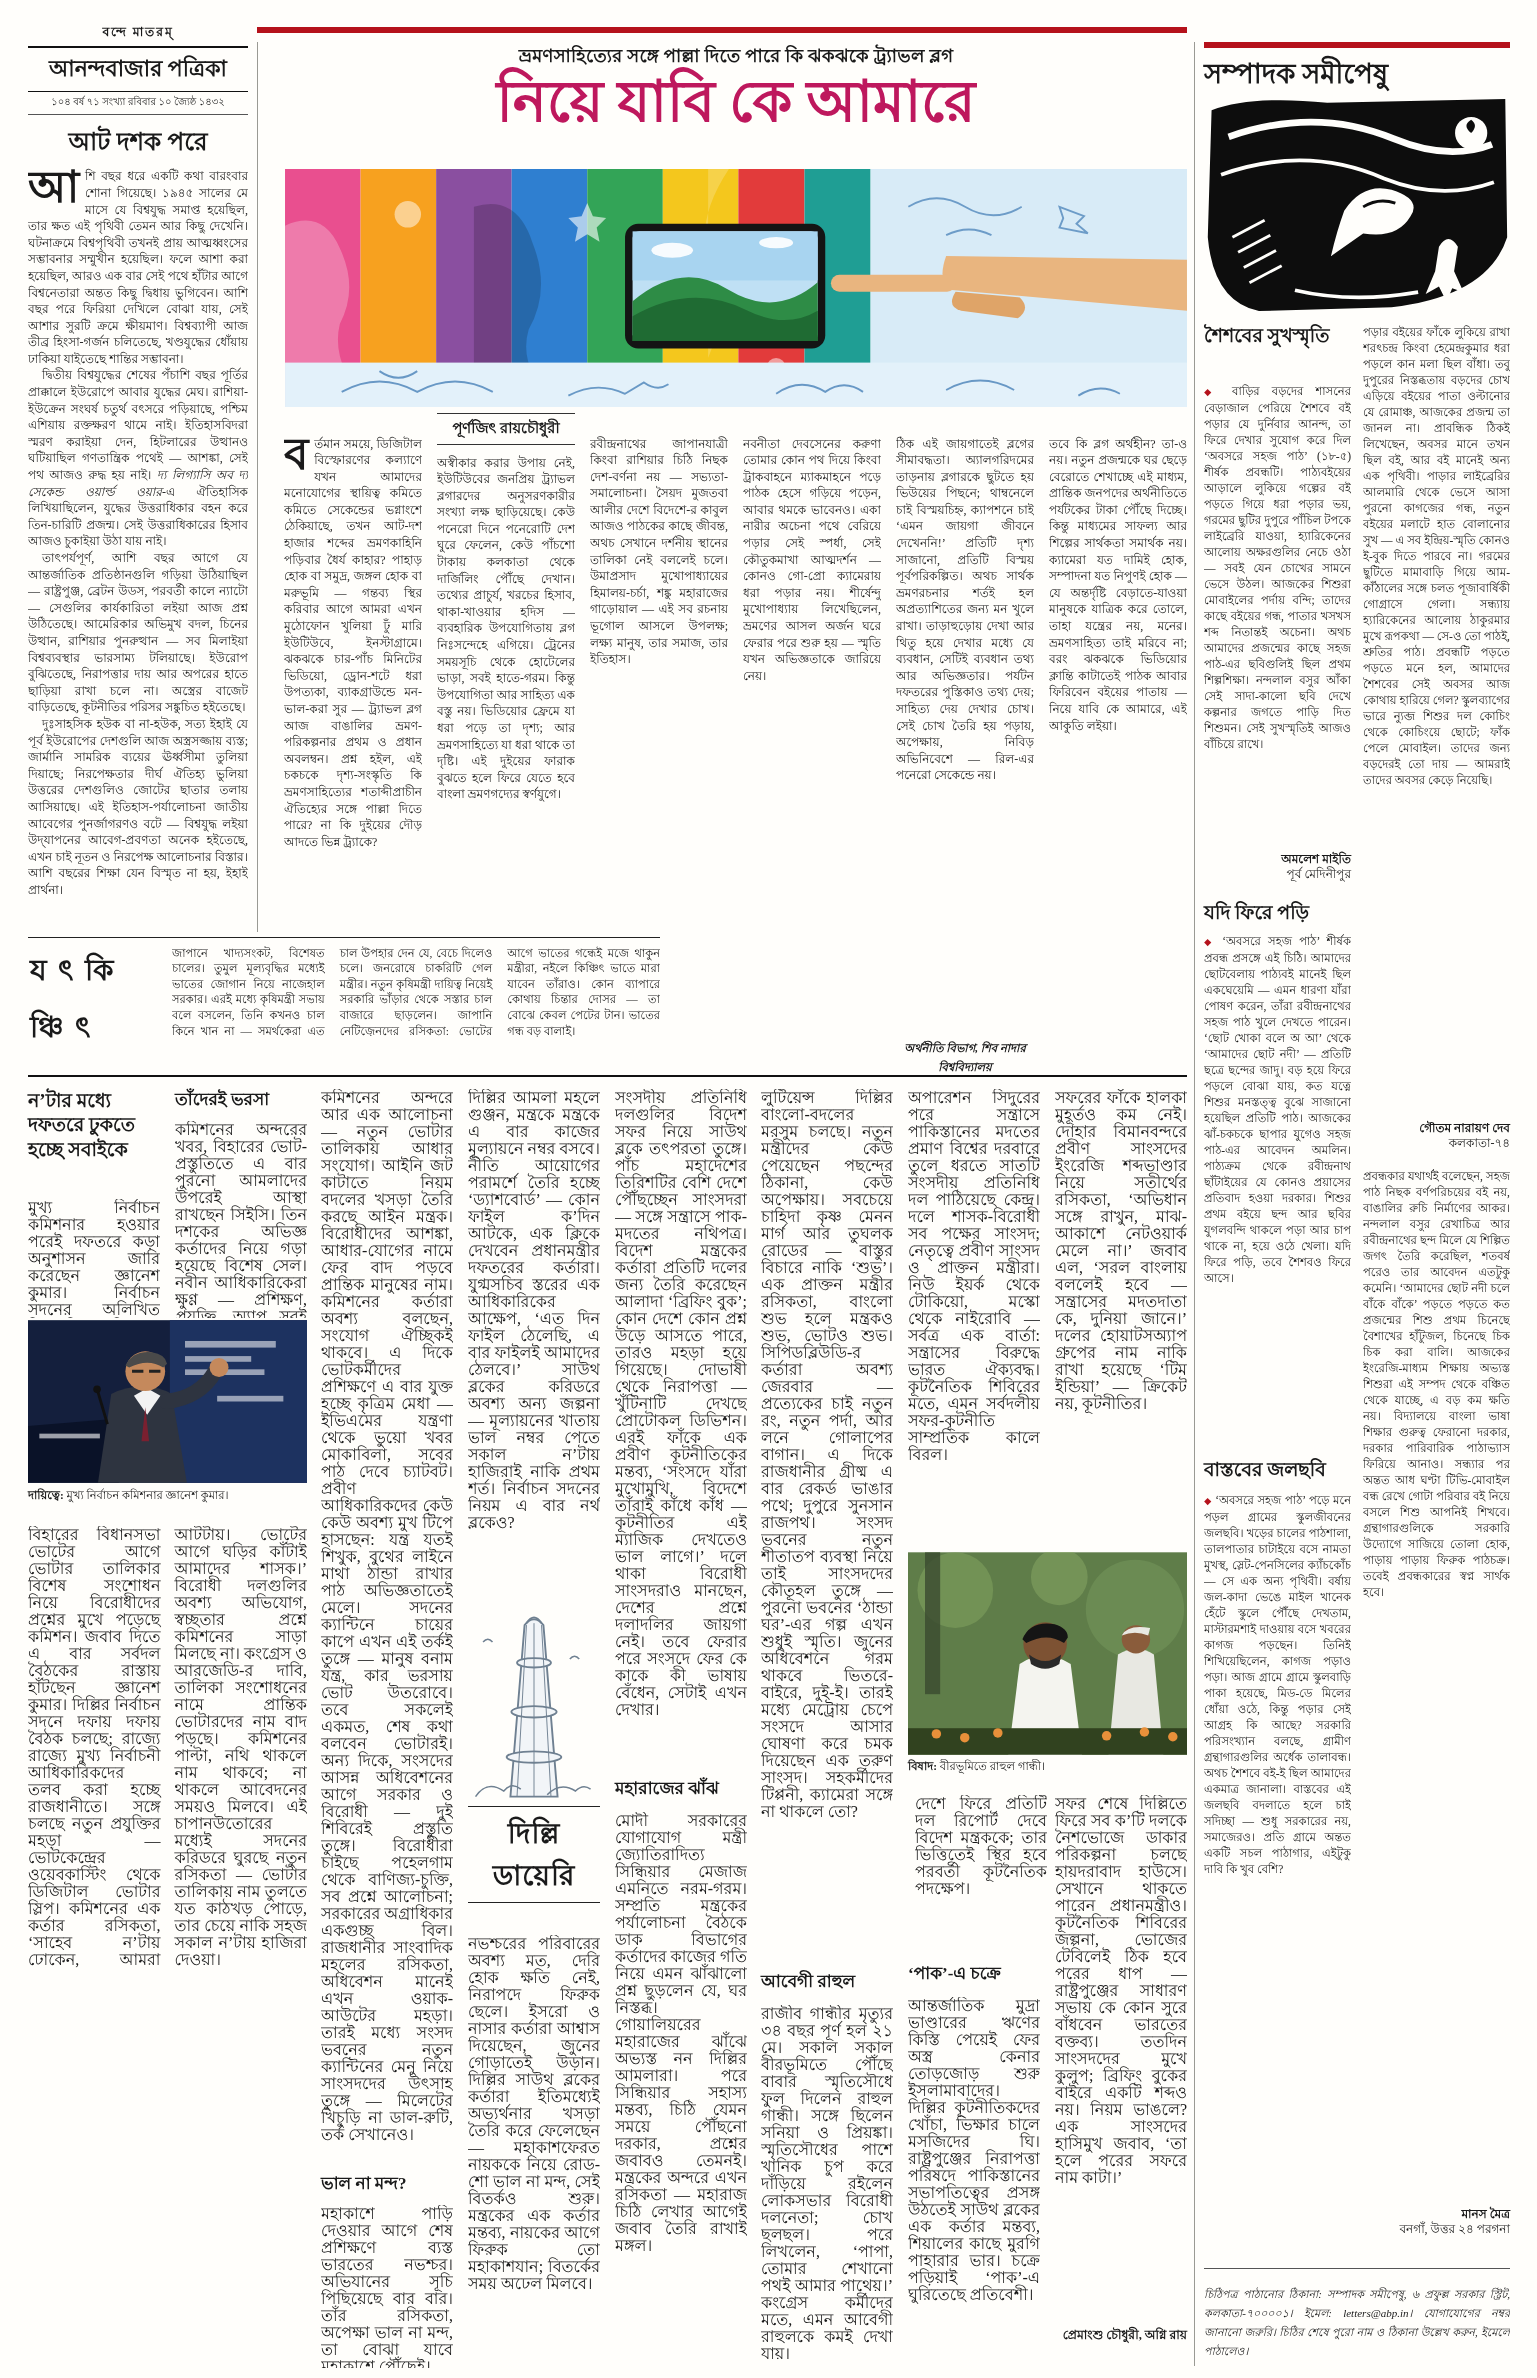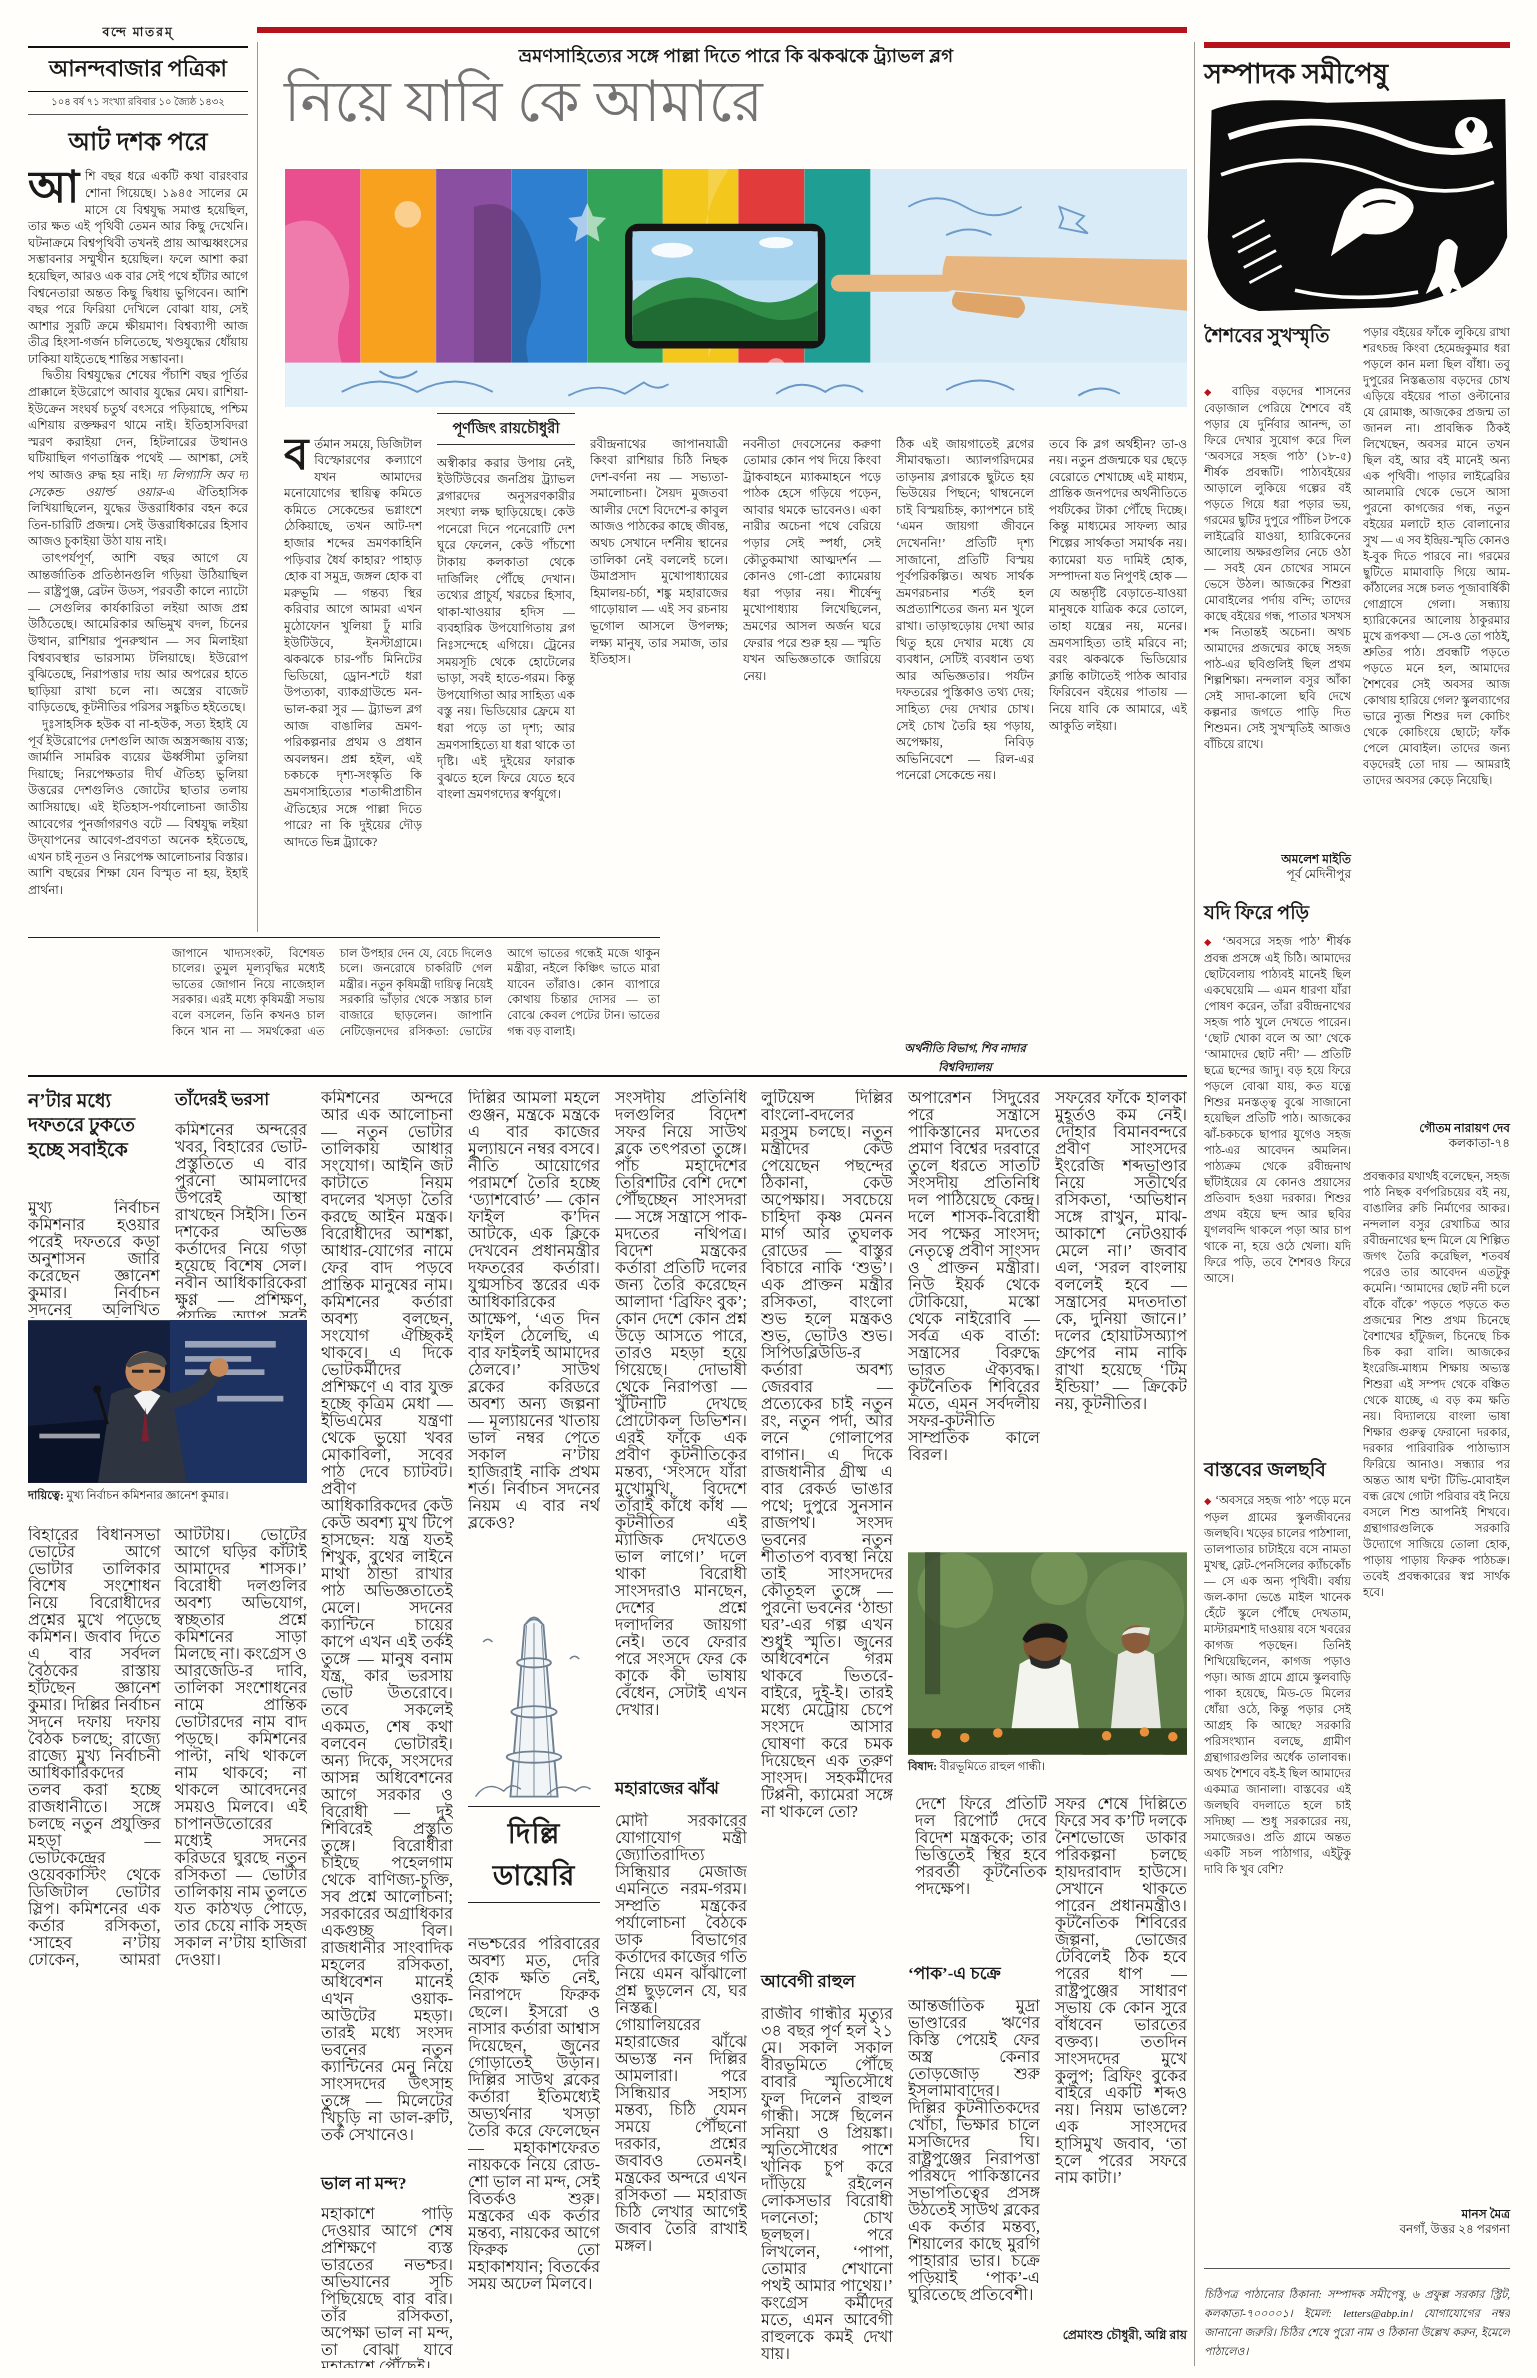--- a/index.html
+++ b/index.html
@@ -7,21 +7,21 @@
   .abs{position:absolute;}
   .txt{font-size:12px;line-height:16.6px;text-align:justify;overflow:hidden;}
   .txt p{margin:0;text-indent:14px;}
   .txt p.ni{text-indent:0;}
   .dtxt{font-size:16px;line-height:17px;text-align:justify;overflow:hidden;}
   .ltxt{font-size:11.5px;line-height:16px;text-align:justify;overflow:hidden;}
   .dcap{float:left;font-size:44px;line-height:36px;font-weight:700;padding:1.9px 5.7px 0 0;}
   .rule-v{border-left:0.9px solid #9a9a94;}
   .redbar{background:#b5121b;}
   .kicker{font-weight:700;font-size:18px;text-align:center;letter-spacing:0.3px;}
-  .mainhead{font-weight:400;font-size:57px;line-height:62px;color:#737373;}
+  .mainhead{font-weight:700;font-size:57px;line-height:62px;text-align:center;color:#be185d;}
   .bylinehead{font-weight:700;font-size:14.7px;text-align:center;border-top:0.9px solid #333;border-bottom:0.9px solid #333;padding:2.8px 0;}
   .pullq{font-weight:700;font-size:14px;line-height:20px;text-align:justify;overflow:hidden;}
   .credit{font-style:italic;font-weight:700;font-size:11.4px;text-align:center;}
   .ed-head{font-weight:800;font-size:24.6px;text-align:center;margin:7.6px 0 5.7px;}
   .mast-slogan{font-weight:700;font-size:12.3px;text-align:center;letter-spacing:1.9px;}
   .mast-title{font-weight:800;font-size:22px;text-align:center;border-top:2.8px solid #111;border-bottom:0.9px solid #111;padding:2.8px 0 3.8px;margin-top:2.8px;}
   .mast-date{font-size:10px;text-align:center;border-bottom:0.9px solid #555;padding:1.9px 0 2.8px;}
   .jat-title span{font-size:29px;font-weight:800;display:inline-block;margin:1.9px 9.5px 5.7px 1.9px;}
   .jat-body{column-count:3;column-gap:15px;font-size:11.4px;line-height:15.6px;text-align:justify;height:100%;overflow:hidden;}
   .dd-head{font-weight:800;font-size:19px;line-height:24.6px;}
@@ -55,20 +55,23 @@
     <div class="ed-head">আট দশক পরে</div>
     <div class="txt" style="height:761px;">
       <p class="ni"><span class="dcap">আ</span><span>শি বছর ধরে একটি কথা বারংবার শোনা গিয়েছে। ১৯৪৫ সালের মে মাসে যে বিশ্বযুদ্ধ সমাপ্ত হয়েছিল, তার ক্ষত এই পৃথিবী তেমন আর কিছু দেখেনি। ঘটনাক্রমে বিশ্বপৃথিবী তখনই প্রায় আত্মধ্বংসের সম্ভাবনার সম্মুখীন হয়েছিল। ফলে আশা করা হয়েছিল, আরও এক বার সেই পথে হাঁটার আগে বিশ্বনেতারা অন্তত কিছু দ্বিধায় ভুগিবেন। আশি বছর পরে ফিরিয়া দেখিলে বোঝা যায়, সেই আশার সুরটি ক্রমে ক্ষীয়মাণ। বিশ্বব্যাপী আজ তীব্র হিংসা-গর্জন চলিতেছে, খণ্ডযুদ্ধের ধোঁয়ায় ঢাকিয়া যাইতেছে শান্তির সম্ভাবনা।</span></p>
       <p><span>দ্বিতীয় বিশ্বযুদ্ধের শেষের পঁচাশি বছর পূর্তির প্রাক্কালে ইউরোপে আবার যুদ্ধের মেঘ। রাশিয়া-ইউক্রেন সংঘর্ষ চতুর্থ বৎসরে পড়িয়াছে, পশ্চিম এশিয়ায় রক্তক্ষরণ থামে নাই। ইতিহাসবিদরা স্মরণ করাইয়া দেন, হিটলারের উত্থানও ঘটিয়াছিল গণতান্ত্রিক পথেই — আশঙ্কা, সেই পথ আজও রুদ্ধ হয় নাই। </span><i>দ্য লিগ্যাসি অব দ্য সেকেন্ড ওয়ার্ল্ড ওয়ার</i><span>-এ ঐতিহাসিক লিখিয়াছিলেন, যুদ্ধের উত্তরাধিকার বহন করে তিন-চারিটি প্রজন্ম। সেই উত্তরাধিকারের হিসাব আজও চুকাইয়া উঠা যায় নাই।</span></p>
       <p>তাৎপর্যপূর্ণ, আশি বছর আগে যে আন্তর্জাতিক প্রতিষ্ঠানগুলি গড়িয়া উঠিয়াছিল — রাষ্ট্রপুঞ্জ, ব্রেটন উডস, পরবর্তী কালে ন্যাটো — সেগুলির কার্যকারিতা লইয়া আজ প্রশ্ন উঠিতেছে। আমেরিকার অভিমুখ বদল, চিনের উত্থান, রাশিয়ার পুনরুত্থান — সব মিলাইয়া বিশ্বব্যবস্থার ভারসাম্য টলিয়াছে। ইউরোপ বুঝিতেছে, নিরাপত্তার দায় আর অপরের হাতে ছাড়িয়া রাখা চলে না। অস্ত্রের বাজেট বাড়িতেছে, কূটনীতির পরিসর সঙ্কুচিত হইতেছে।</p>
       <p>দুঃসাহসিক হউক বা না-হউক, সত্য ইহাই যে পূর্ব ইউরোপের দেশগুলি আজ অস্ত্রসজ্জায় ব্যস্ত; জার্মানি সামরিক ব্যয়ের ঊর্ধ্বসীমা তুলিয়া দিয়াছে; নিরপেক্ষতার দীর্ঘ ঐতিহ্য ভুলিয়া উত্তরের দেশগুলিও জোটের ছাতার তলায় আসিয়াছে। এই ইতিহাস-পর্যালোচনা জাতীয় আবেগের পুনর্জাগরণও বটে — বিশ্বযুদ্ধ লইয়া উদ্‌যাপনের আবেগ-প্রবণতা অনেক হইতেছে, এখন চাই নূতন ও নিরপেক্ষ আলোচনার বিস্তার। আশি বছরের শিক্ষা যেন বিস্মৃত না হয়, ইহাই প্রার্থনা।</p>
     </div>
   </div>
 
   <div class="abs" style="left:28px;top:937px;width:632px;height:132px;border-top:0.9px solid #222;">
+    <div class="abs jat-title" style="left:0;top:7.6px;width:132px;height:119px;">
+      <span>য</span><span>ৎ</span><span>কি</span><span>ঞ্চি</span><span>ৎ</span>
+    </div>
     <div class="abs" style="left:144px;top:7.6px;width:488px;height:119px;">
       <div class="jat-body">জাপানে খাদ্যসংকট, বিশেষত চালের। তুমুল মূল্যবৃদ্ধির মধ্যেই ভাতের জোগান নিয়ে নাজেহাল সরকার। এরই মধ্যে কৃষিমন্ত্রী সভায় বলে বসলেন, তিনি কখনও চাল কিনে খান না — সমর্থকেরা এত চাল উপহার দেন যে, বেচে দিলেও চলে। জনরোষে চাকরিটি গেল মন্ত্রীর। নতুন কৃষিমন্ত্রী দায়িত্ব নিয়েই সরকারি ভাঁড়ার থেকে সস্তার চাল বাজারে ছাড়লেন। জাপানি নেটিজ়েনদের রসিকতা: ভোটের আগে ভাতের গন্ধেই মজে থাকুন মন্ত্রীরা, নইলে কিঞ্চিৎ ভাতে মারা যাবেন তাঁরাও। কোন ব্যাপারে কোথায় চিন্তার দোসর — তা বোঝে কেবল পেটের টান। ভাতের গন্ধ বড় বালাই।</div>
     </div>
   </div>
 
   <div class="abs redbar" style="left:257px;top:26.5px;width:930px;height:6.6px;"></div>
 
   <div class="abs" style="left:284px;top:26.5px;width:904px;height:1049px;">
     <div class="abs kicker" style="left:0;top:15px;width:904px;">ভ্রমণসাহিত্যের সঙ্গে পাল্লা দিতে পারে কি ঝকঝকে ট্র্যাভল ব্লগ</div>
     <div class="abs mainhead" style="left:0;top:44px;width:904px;">নিয়ে যাবি কে আমারে</div>

